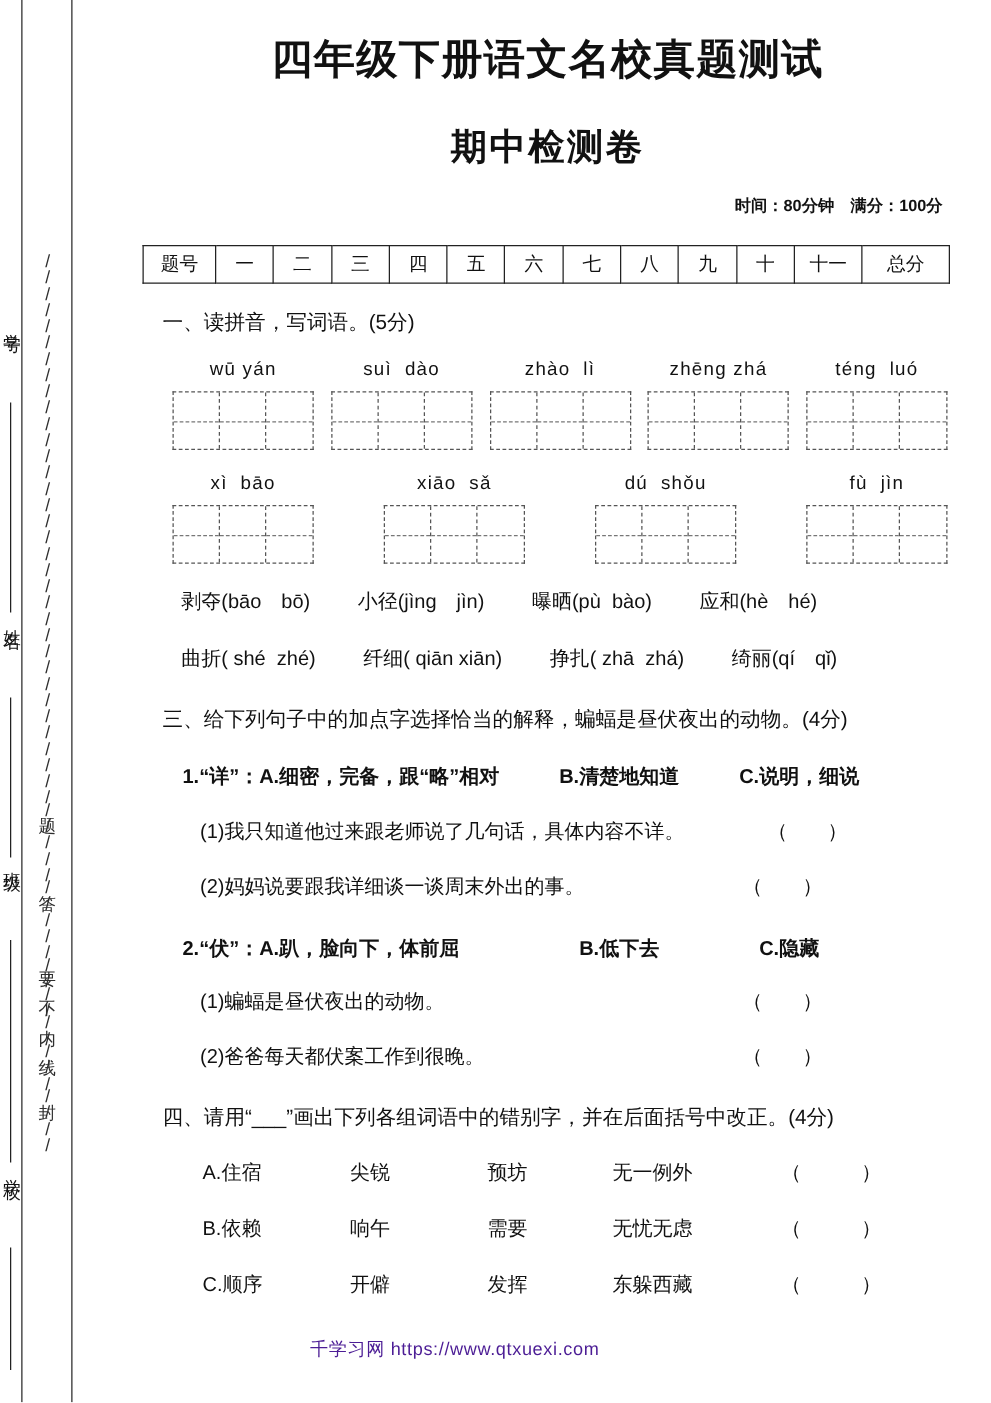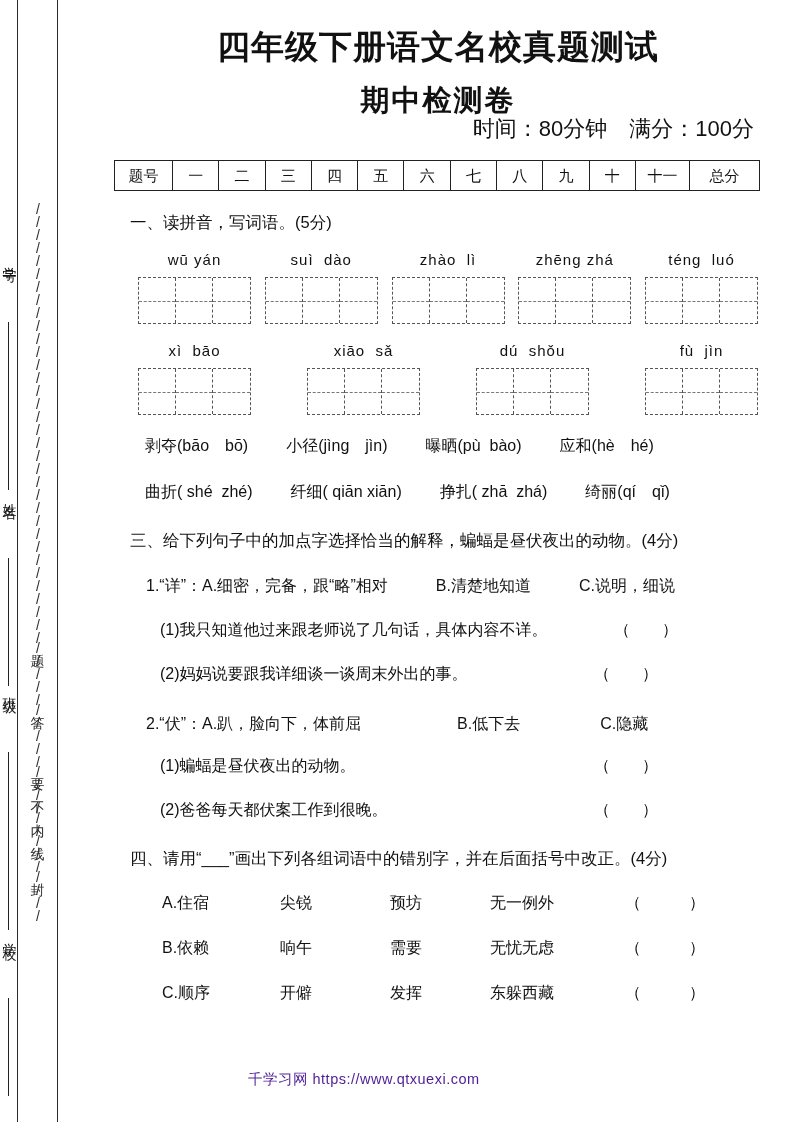--- a/index.html
+++ b/index.html
@@ -24,42 +24,42 @@
   .slash-col {
     position:absolute; left:21px; top:-6px; width:34px; height:1134px;
     writing-mode:vertical-rl; text-orientation:upright;
     font-size:14px; letter-spacing:-3px; color:#2e2e2e; text-align:center;
     overflow:hidden; line-height:34px; user-select:none;
   }
 
   
   .main { position:absolute; left:112px; top:0; width:652px; z-index:1; font-size:16px; line-height:22px; }
   .title    { margin-top:26px; text-align:center; font-size:33px; line-height:42px; font-weight:bold; letter-spacing:1px; }
-  .subtitle { margin-top:14px; text-align:center; font-size:29px; line-height:36px; font-weight:bold; letter-spacing:2px; }
-  .meta     { text-align:right; padding-right:10px; font-size:22px; font-weight:normal; }
+  .subtitle { margin-top:32px; text-align:center; font-size:29px; line-height:36px; font-weight:bold; letter-spacing:2px; }
+  .meta     { margin-top:18px; text-align:right; padding-right:10px; font-size:13px; font-weight:bold; }
 
   table.score { border-collapse:collapse; table-layout:fixed; width:646px; margin:20px 0 0 2px; }
   table.score td { border:1.4px solid #222; text-align:center; font-size:15px; padding:0; height:30px; }
   table.score tr.score-row td { height:37px; }
   td.col-first { width:58px; }
   td.col-last  { width:70px; }
   td.col-eleven{ width:54px; }
 
   .sec-title { margin-top:20px; padding-left:18px; font-size:16.5px; }
 
   .pinyin-row { display:flex; justify-content:space-between; margin-top:17px; padding:0 6px 0 26px; }
   .pin-group { display:flex; flex-direction:column; align-items:center; }
   .pin-label { font-size:15px; line-height:19px; margin-bottom:8px; letter-spacing:1px; white-space:pre; }
   .boxes { display:flex; border:1px dashed #555; }
   .boxcell { width:37px; height:45px; border-right:1px dashed #555; position:relative; }
   .boxcell:last-child { border-right:none; }
   .boxcell::after { content:""; position:absolute; top:50%; left:0; right:0; border-top:1px dashed #777; }
 
   .choice-line { display:flex; gap:38px; margin-top:20px; padding-left:33px; white-space:pre; }
-  .stem   { margin-top:24px; padding-left:34px; white-space:pre-wrap; }
+  .stem   { margin-top:24px; padding-left:34px; white-space:pre-wrap;font-weight:bold; }
   .q-item { position:relative; margin-top:22px; padding-left:48px; }
   .q-item .bracket { position:absolute; left:482px; top:0; }
 
   .err-row { display:grid; grid-template-columns:118px 110px 100px 135px auto; margin-top:23px; padding-left:50px; }
 
   .watermark {
     position:absolute; left:248px; top:1070px; z-index:0;
     color:#4c1d95; font-size:14.5px; letter-spacing:0.5px;
   }
 </style>

